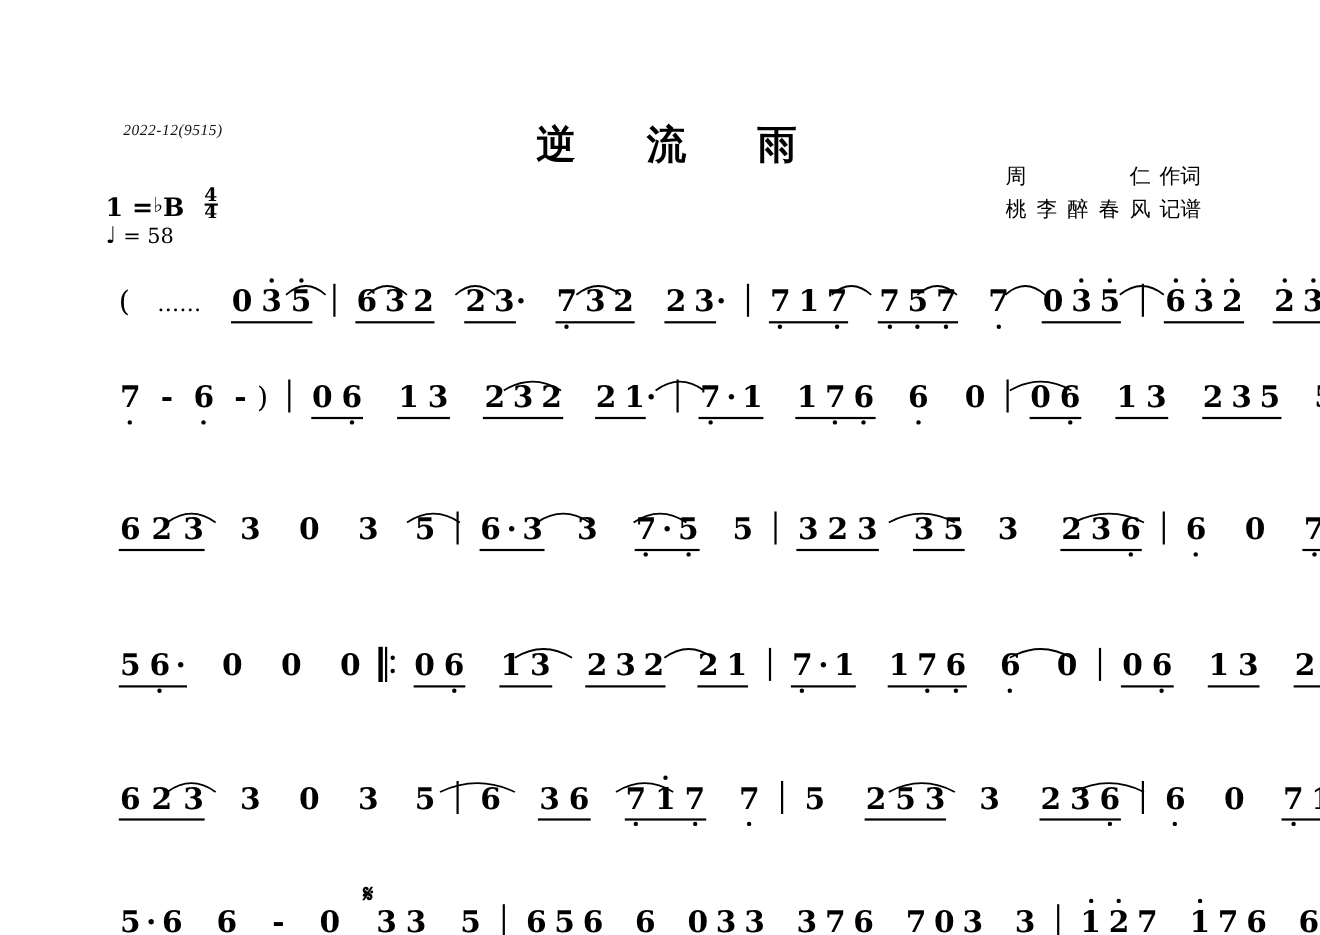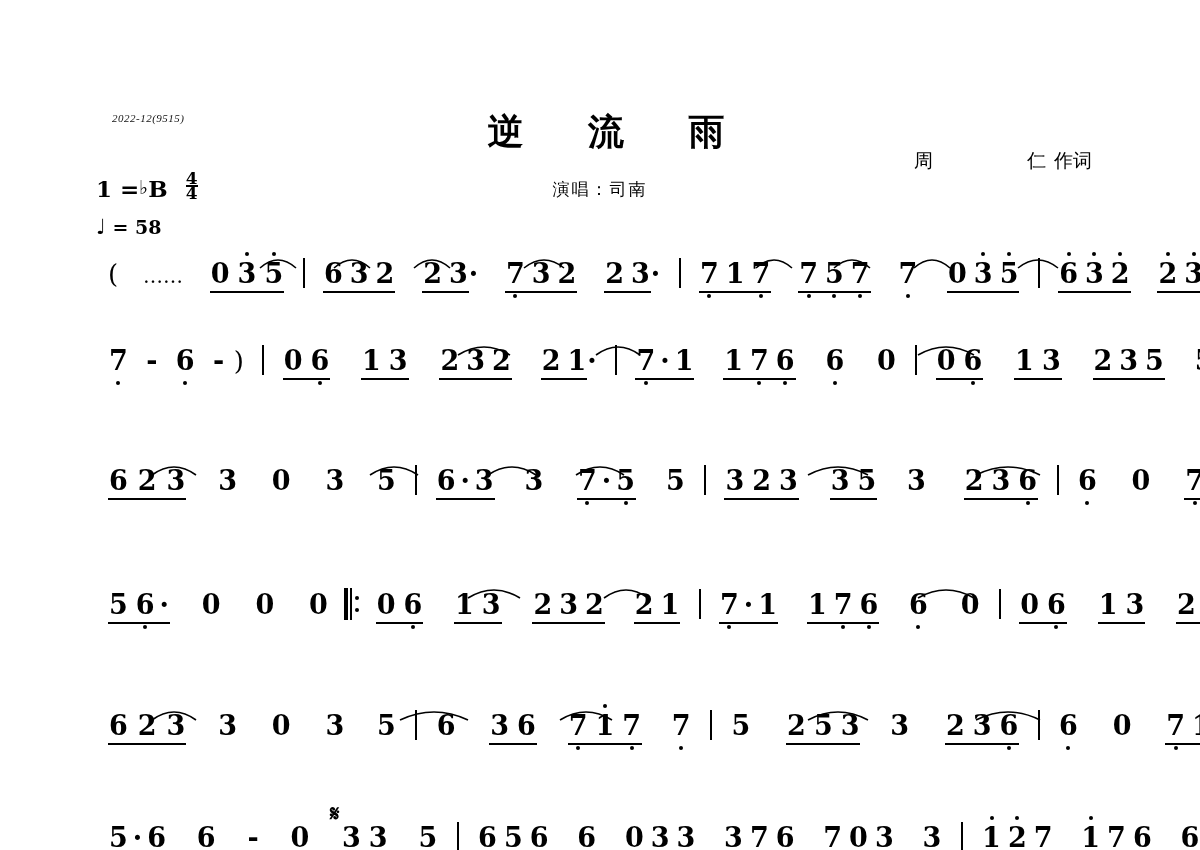--- a/index.html
+++ b/index.html
@@ -22,21 +22,21 @@
     height: 850px;
     background: #fff;
   }
 
   
   .catalog-no {
     position: absolute;
     left: 112px;
     top: 112px;
     font-family: "Liberation Serif", serif;
-    font-size: 11px;
+    font-size: 14px;
     font-style: italic;
     letter-spacing: 0.5px;
     color: #111;
   }
 
   .title {
     position: absolute;
     left: 6px;
     top: 108px;
     width: 1200px;
@@ -114,23 +114,22 @@
     margin-left: 10px;
     font-size: 17px;
     font-weight: bold;
     line-height: 13px;
     text-align: center;
     vertical-align: -2px;
   }
   .timesig .num { display: block; }
   .timesig .den { display: block; border-top: 2px solid #000; }
   .tempo {
-    margin-top: 12px;
     font-size: 19px;
-    font-weight: bold;
+    font-weight: normal;
     white-space: nowrap;
   }
   .tempo .note { font-size: 21px; }
 
   
   .system {
     position: absolute;
     left: 0;
     width: 1200px;
   }
@@ -244,25 +243,27 @@
 </style>
 </head>
 <body>
 
 <div class="sheet">
 
   <div class="catalog-no">2022-12(9515)</div>
 
   <div class="title">逆 流 雨</div>
 
-  <div class="singer">演唱：司南</div>
 
   <div class="credits">
     <div class="line">
       <span class="nm">周  仁</span><span class="role">作词</span>
+    </div>
+    <div class="line">
+      <span class="nm wide">桃李醉春风</span><span class="role">记谱</span>
     </div>
   </div>
 
   <div class="keyblock">
     <div class="keyline">
       <span>1 =</span><span class="flat">♭</span><span>B</span>
       <span class="timesig">
         <span class="num">4</span>
         <span class="den">4</span>
       </span>

